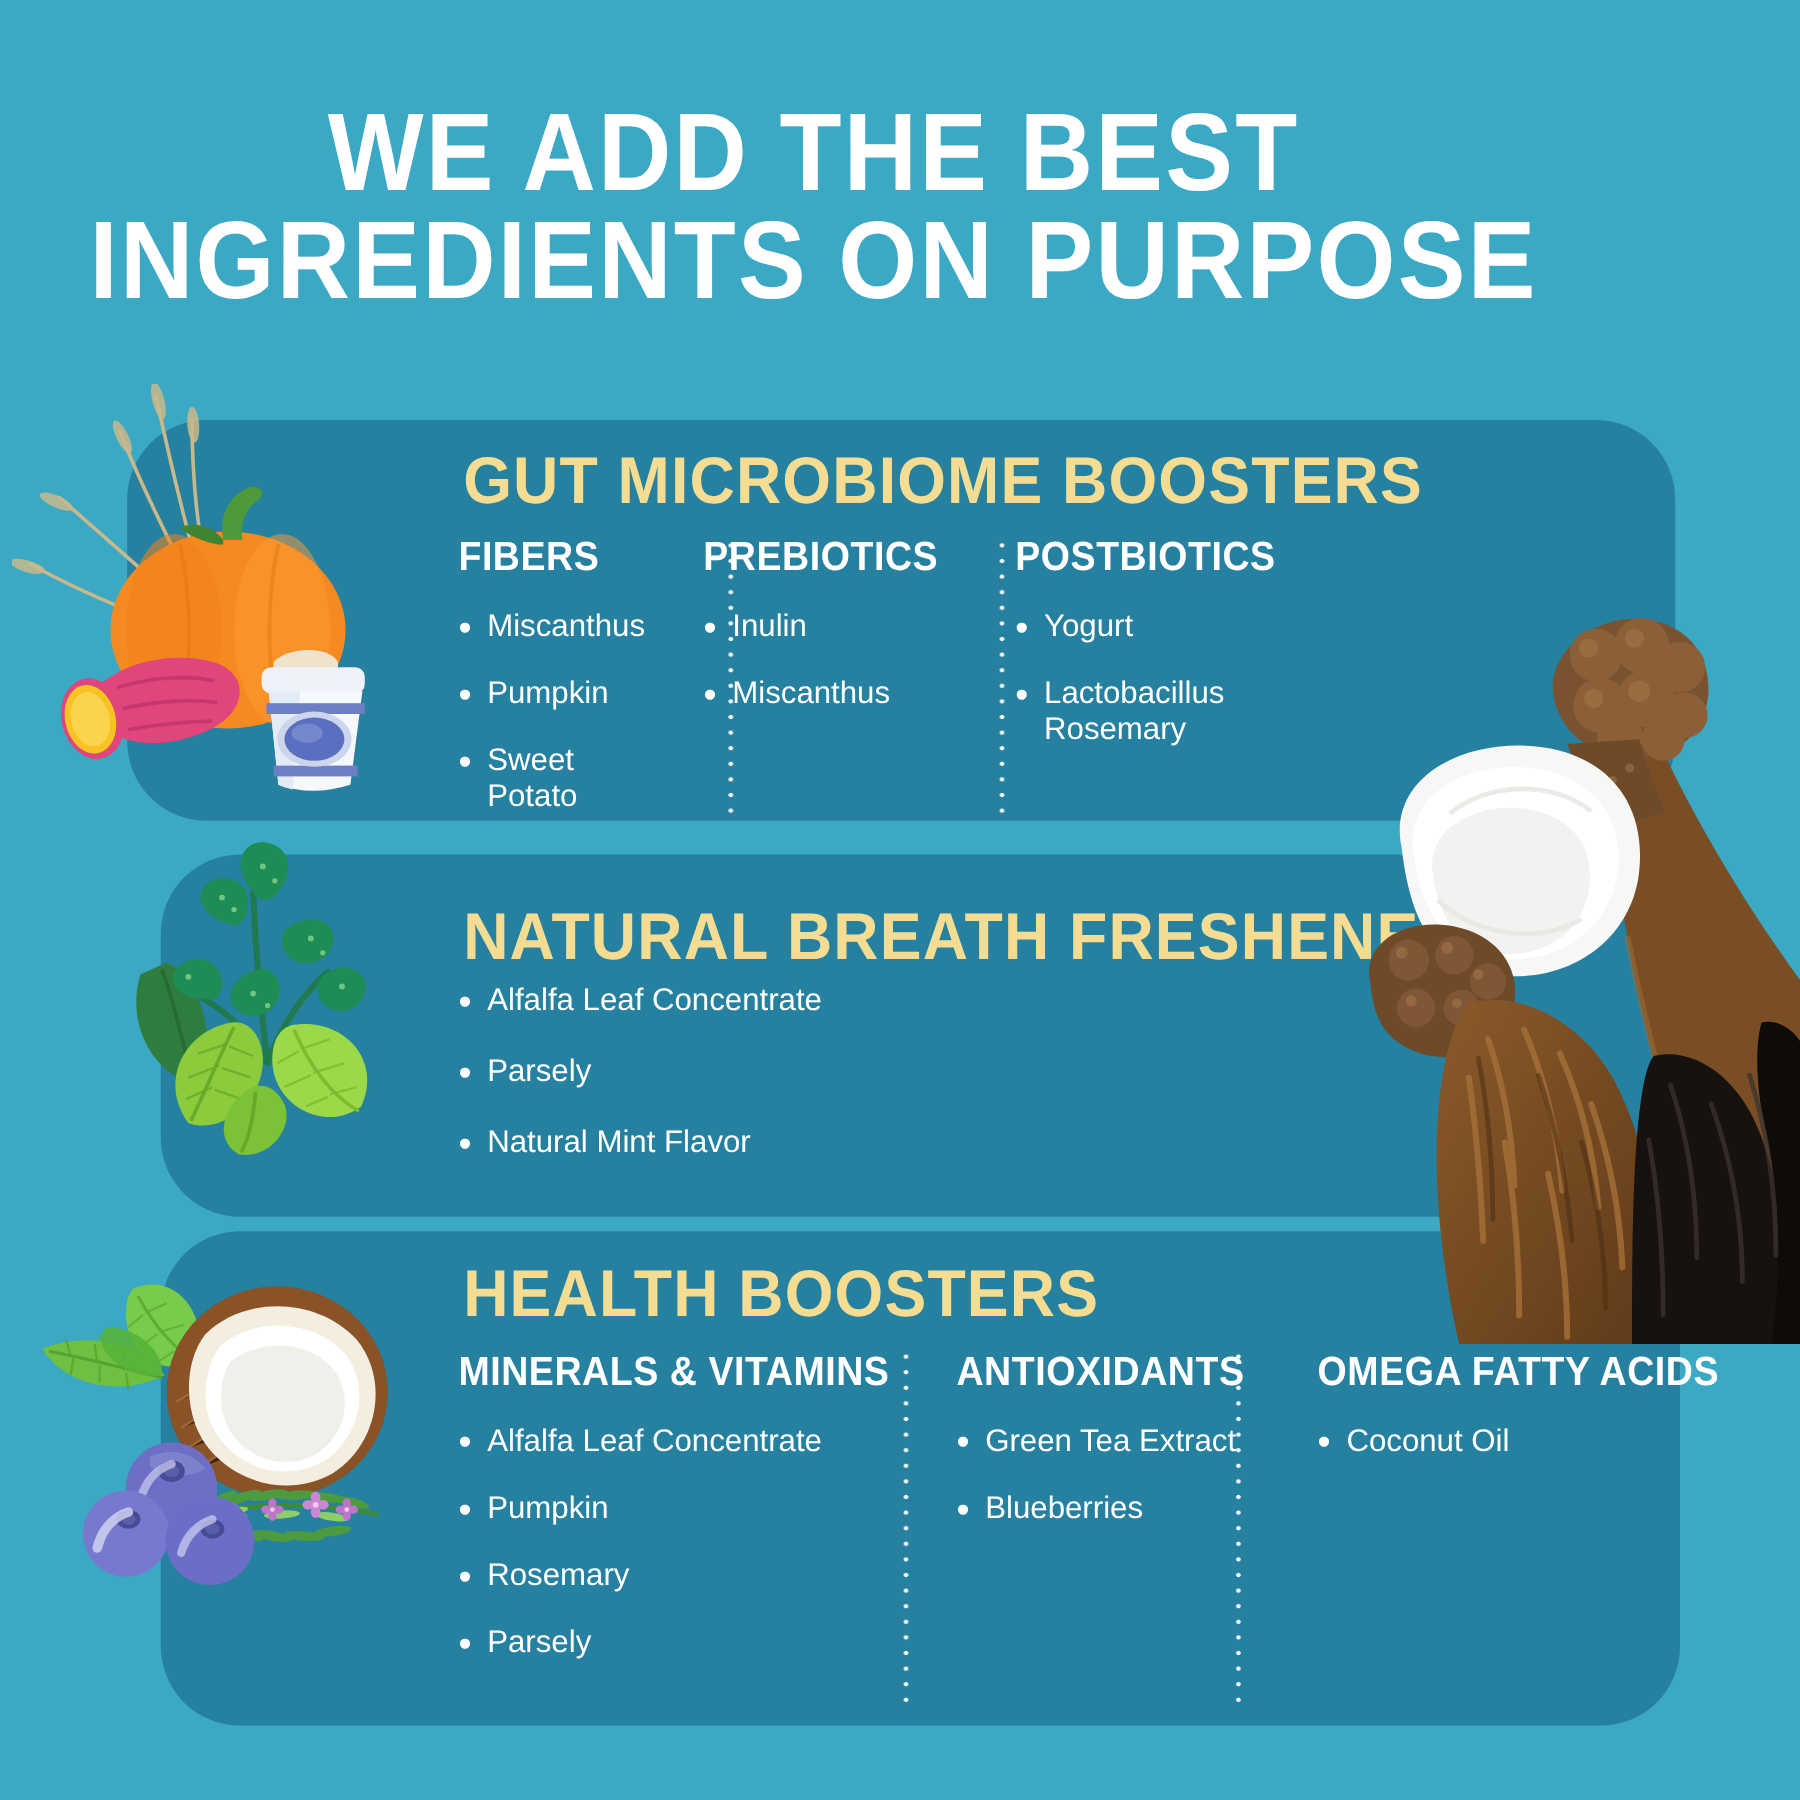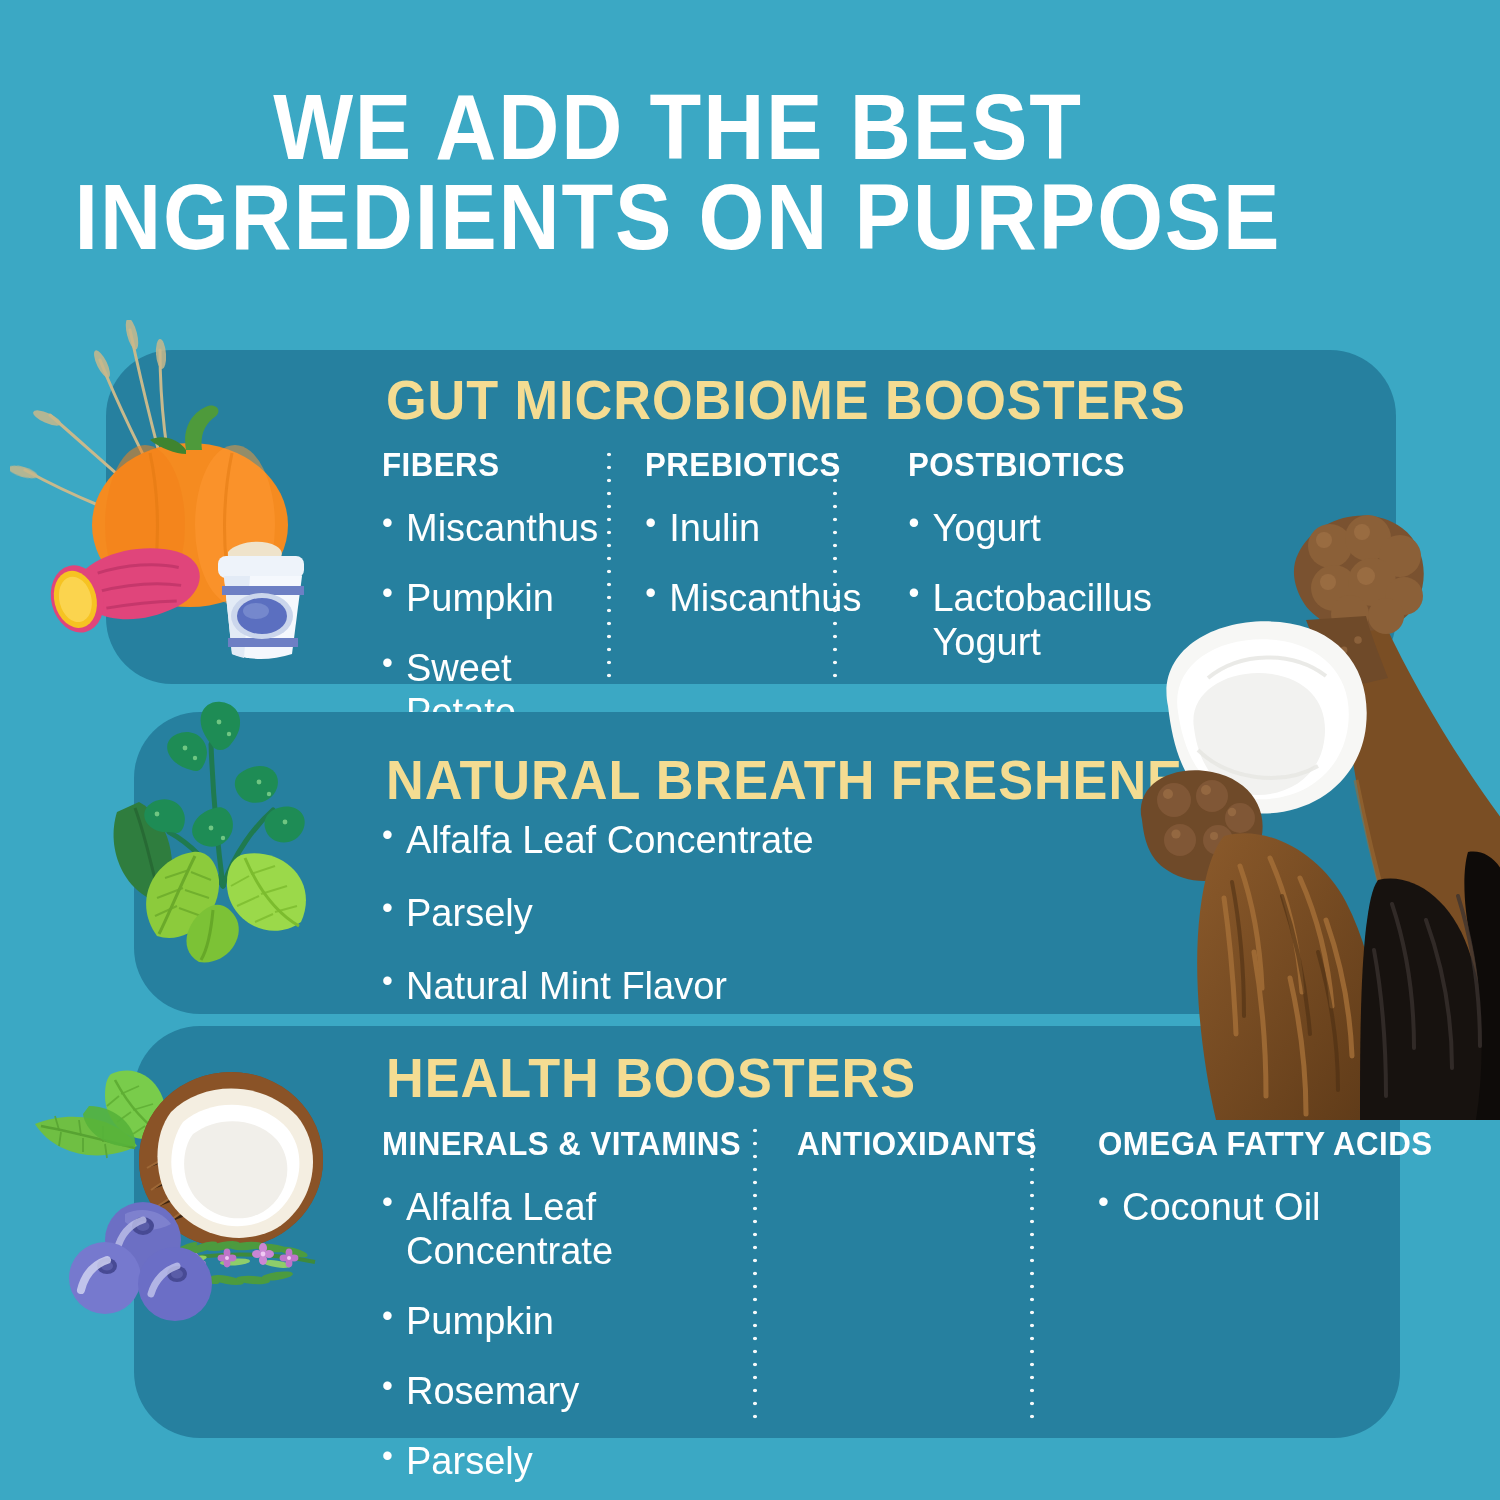--- a/index.html
+++ b/index.html
@@ -63,21 +63,21 @@
     letter-spacing:0.5px;
     transform:scaleX(0.92);
     transform-origin:left center;
     white-space:nowrap;
     margin-bottom:22px;
   }
 
   ul.items{list-style:none;margin:0;padding:0;}
   ul.items li{
     color:#FFFFFF;
-    font-size:38px;
+    font-size:26px;
     line-height:1.16;
     margin-bottom:26px;
     padding-left:24px;
     position:relative;
     font-weight:500;
   }
   ul.items li::before{
     content:"•";
     position:absolute;
     left:0;top:-1px;
@@ -154,21 +154,21 @@
       <div class="col-head">PREBIOTICS</div>
       <ul class="items">
         <li>Inulin</li>
         <li>Miscanthus</li>
       </ul>
     </div>
     <div class="col" id="c1-col-c">
       <div class="col-head">POSTBIOTICS</div>
       <ul class="items">
         <li>Yogurt</li>
-        <li>Lactobacillus Yogurt</li>
+        <li>Lactobacillus Rosemary</li>
       </ul>
     </div>
   </div>
   <div class="vdiv" id="c1-div-1"></div>
   <div class="vdiv" id="c1-div-2"></div>
 
   <div class="card" id="card-2"></div>
 
   <div class="card-heading" id="c2-heading">NATURAL BREATH FRESHENERS</div>
 
@@ -187,20 +187,24 @@
       <div class="col-head">MINERALS &amp; VITAMINS</div>
       <ul class="items">
         <li>Alfalfa Leaf Concentrate</li>
         <li>Pumpkin</li>
         <li>Rosemary</li>
         <li>Parsely</li>
       </ul>
     </div>
     <div class="col" id="c3-col-b">
       <div class="col-head">ANTIOXIDANTS</div>
+      <ul class="items">
+        <li>Green Tea Extract</li>
+        <li>Blueberries</li>
+      </ul>
     </div>
     <div class="col" id="c3-col-c">
       <div class="col-head">OMEGA FATTY ACIDS</div>
       <ul class="items">
         <li>Coconut Oil</li>
       </ul>
     </div>
   </div>
   <div class="vdiv" id="c3-div-1"></div>
   <div class="vdiv" id="c3-div-2"></div>

